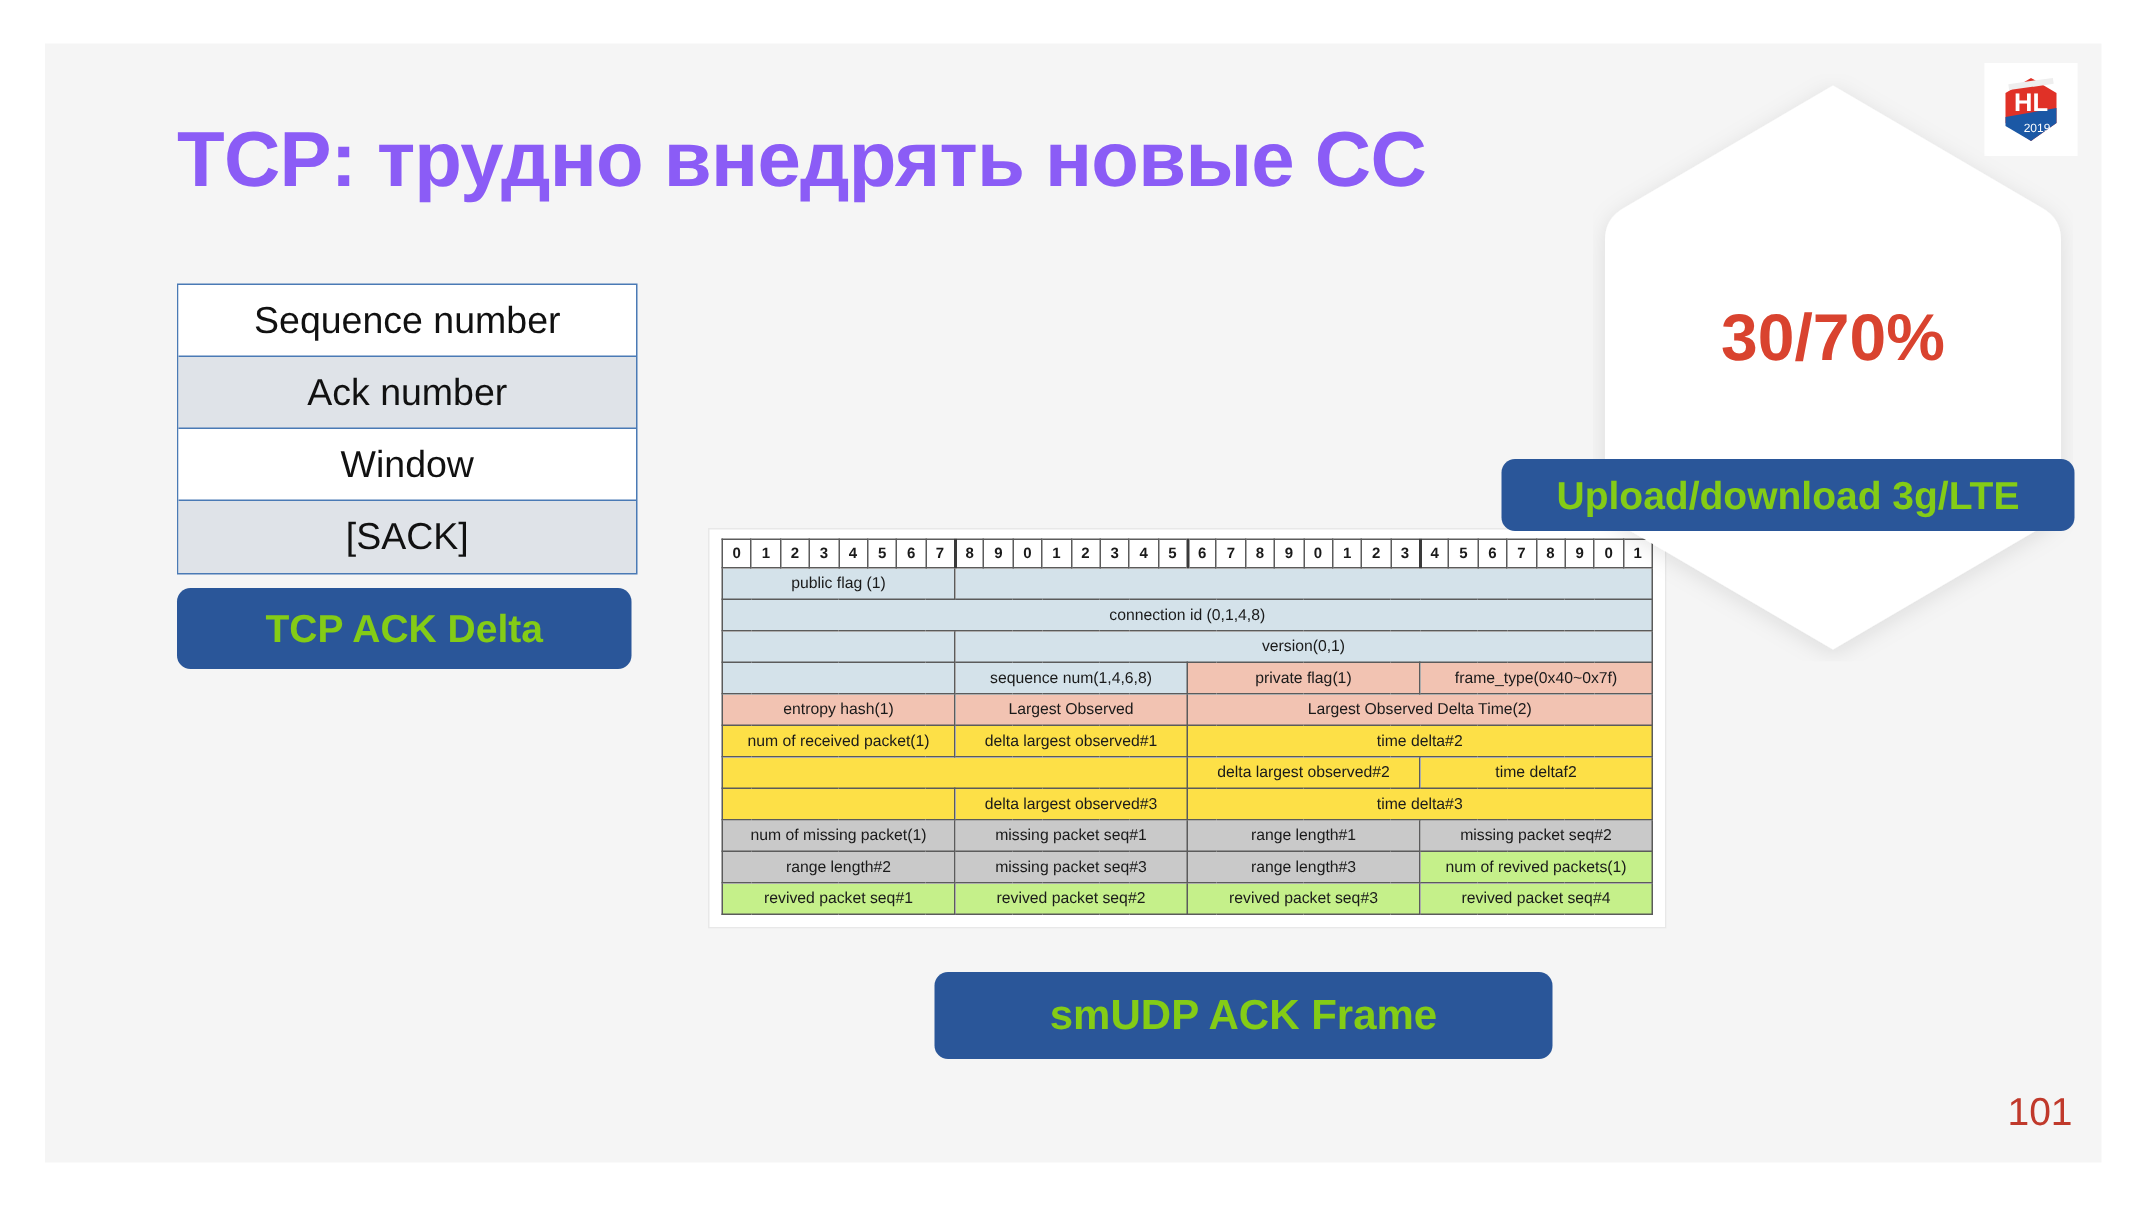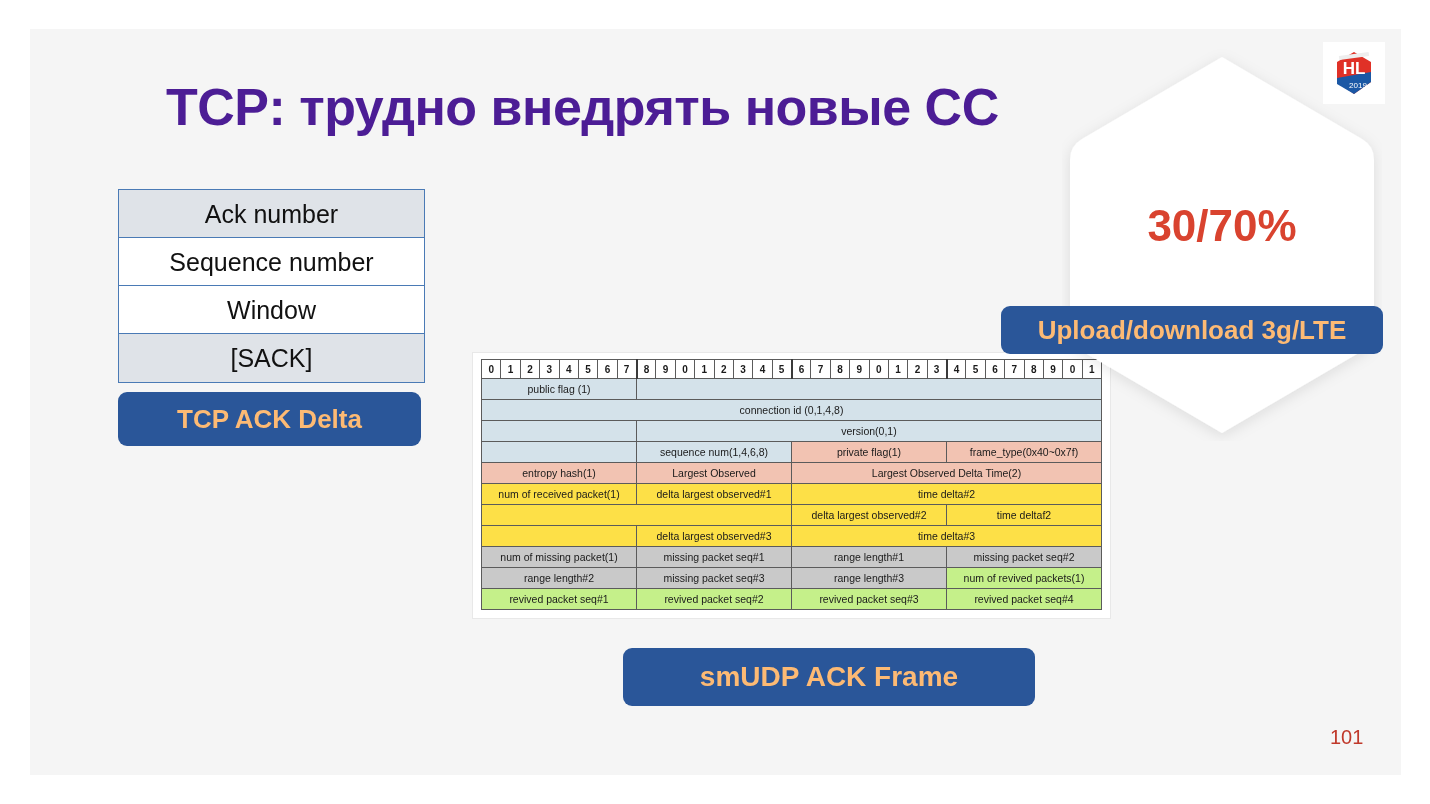--- a/index.html
+++ b/index.html
@@ -16,24 +16,23 @@
     width: 1371px; height: 746px;
     background: #f5f5f5;
   }
 
   
   #title {
     position: absolute;
     left: 88px; top: 48px;
     font-size: 52px;
     font-weight: bold;
-    color: #4c1d95;
+    color: #8b5cf6;
     letter-spacing: -0.5px;
     white-space: nowrap;
-    margin-left: 48px;
   }
 
   
   #logo {
     position: absolute;
     left: 1293px; top: 13px;
     width: 62px; height: 62px;
     background: #ffffff;
   }
   #logo svg { display: block; }
@@ -53,21 +52,21 @@
     color: #111111;
     border-bottom: 1px solid #4a7ab5;
   }
   .tcp-row:last-child { border-bottom: none; }
   .tcp-row.odd  { background: #ffffff; }
   .tcp-row.even { background: #dfe3e8; }
 
   
   .pill {
     background: #2a5699;
-    color: #fdba74;
+    color: #84cc16;
     border-radius: 9px;
     text-align: center;
     font-weight: bold;
     white-space: nowrap;
   }
   #tcp-label {
     position: absolute;
     left: 88px; top: 363px;
     width: 303px; height: 54px;
     line-height: 54px;
@@ -146,22 +145,22 @@
     font-weight: bold;
     color: #d9432f;
     z-index: 25;
   }
 
   
   #page-num {
     position: absolute;
     left: 1300px; top: 697px;
     width: 60px;
-    text-align: left;
-    font-size: 20px;
+    text-align: center;
+    font-size: 26px;
     color: #c0392b;
   }
 </style>
 </head>
 <body>
 
 <div id="slide">
 
   <div id="title">TCP: трудно внедрять новые CC</div>
 
@@ -170,22 +169,22 @@
       <rect x="0" y="0" width="62" height="62" fill="#ffffff"></rect>
       <polygon points="14,20 31,10 48,20 48,40 31,52 14,40" fill="#e03127"></polygon>
       <polygon points="14,36 48,30 48,40 31,52 14,42" fill="#1b58a5"></polygon>
       <rect x="16" y="12" width="30" height="4" transform="rotate(-8 31 14)" fill="#eeeeee"></rect>
       <text x="31" y="32" font-family="'Liberation Sans',sans-serif" font-size="17" font-weight="bold" fill="#ffffff" text-anchor="middle">HL</text>
       <text x="35" y="46" font-family="'Liberation Sans',sans-serif" font-size="8" fill="#ffffff" text-anchor="middle">2019</text>
     </svg>
   </div>
 
   <div id="tcp-table">
+    <div class="tcp-row odd">Sequence number</div>
     <div class="tcp-row even">Ack number</div>
-    <div class="tcp-row odd">Sequence number</div>
     <div class="tcp-row odd">Window</div>
     <div class="tcp-row even">[SACK]</div>
   </div>
   <div class="pill" id="tcp-label">TCP ACK Delta</div>
 
   <div id="packet">
     <table>
       <tbody id="packet-body">
           <tr id="ruler">
             <td>0</td>

